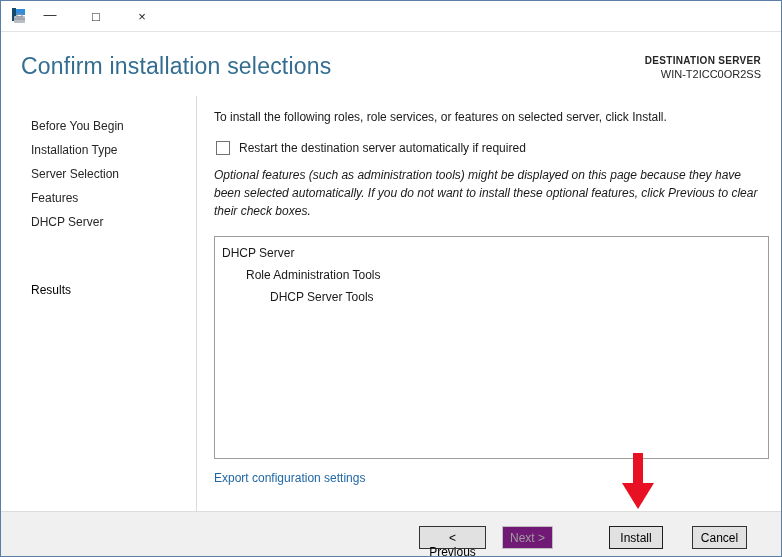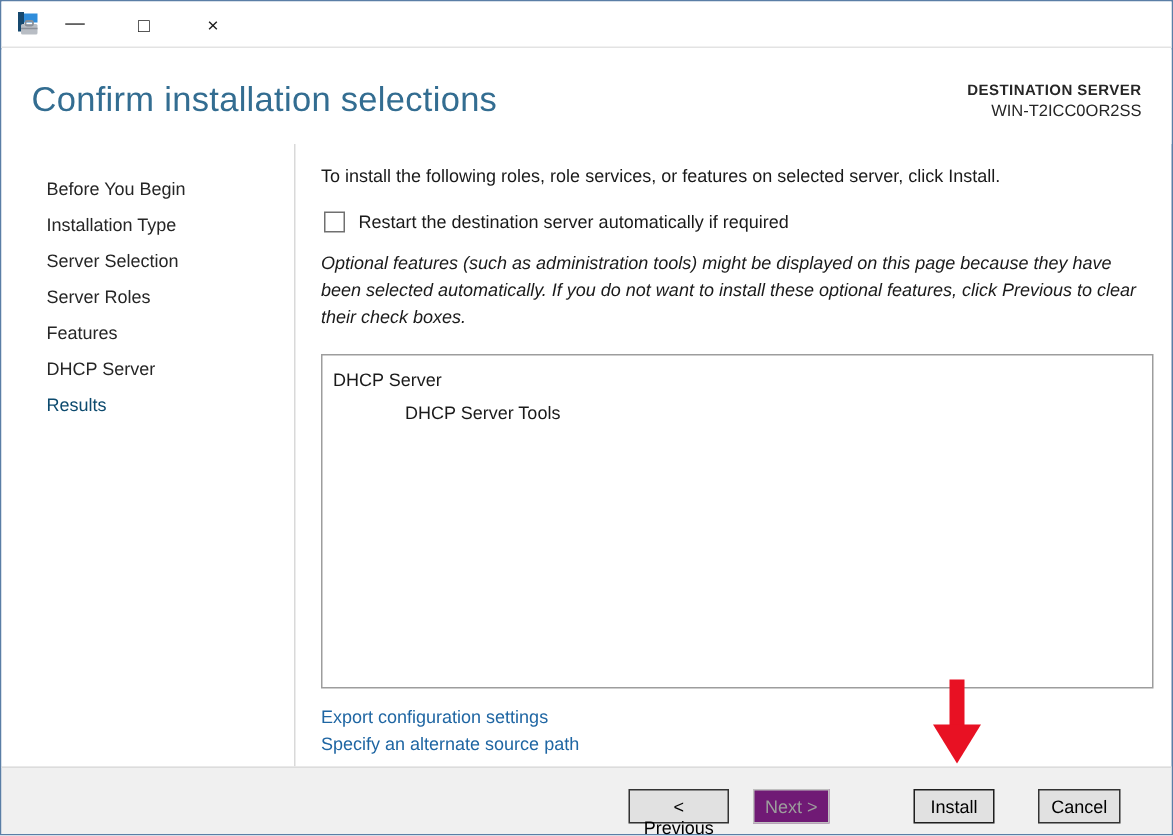--- a/index.html
+++ b/index.html
@@ -42,21 +42,21 @@
   
   .sidebar {
     position:absolute; top:95px; left:0; width:196px; bottom:45px;
     border-right:1px solid #d9d9d9; background:#ffffff; padding-top:18px;
   }
   .nav-item {
     height:24px; line-height:24px; margin-left:20px; width:173px;
     padding-left:10px; font-size:12px; color:#262626; cursor:default;
   }
   .nav-item.selected { background:#1c80d4; color:#ffffff; }
-  .nav-item.disabled { color:#0c4a6e; }
+  .nav-item.disabled { color:#000000;margin-top:44px; }
   
   .content { position:absolute; left:213px; top:95px; width:555px; }
   .intro { font-size:12px; line-height:16px; margin-top:13px; color:#1a1a1a; }
   .checkbox-row { display:flex; align-items:center; margin-top:15px; height:16px; }
   .checkbox {
     width:14px; height:14px; border:1px solid #707070; background:#ffffff;
     flex:0 0 auto; margin-left:2px;
   }
   .checkbox-label { font-size:12px; margin-left:9px; color:#1a1a1a; }
   .note { font-size:12px; line-height:18px; margin-top:10px; color:#1a1a1a; width:555px;font-style:italic; }
@@ -127,44 +127,43 @@
     <div class="dest-block">
       <div class="dest-label">DESTINATION SERVER</div>
       <div class="dest-server">WIN-T2ICC0OR2SS</div>
     </div>
   </div>
 
   <div class="sidebar">
     <div class="nav-item">Before You Begin</div>
     <div class="nav-item">Installation Type</div>
     <div class="nav-item">Server Selection</div>
-    <div class="nav-item">Server Roles</div>
     <div class="nav-item">Features</div>
     <div class="nav-item">DHCP Server</div>
     <div class="nav-item disabled">Results</div>
   </div>
 
   <div class="content">
     <div class="intro">To install the following roles, role services, or features on selected server, click Install.</div>
 
     <div class="checkbox-row">
       <span class="checkbox"></span>
       <span class="checkbox-label">Restart the destination server automatically if required</span>
     </div>
 
     <div class="note">Optional features (such as administration tools) might be displayed on this page because they have been selected automatically. If you do not want to install these optional features, click Previous to clear their check boxes.</div>
 
     <div class="listbox">
       <div class="list-item ind-0">DHCP Server</div>
+      <div class="list-item ind-1">Role Administration Tools</div>
       <div class="list-item ind-2">DHCP Server Tools</div>
     </div>
 
     <div class="links">
       <a class="link">Export configuration settings</a>
-      <a class="link">Specify an alternate source path</a>
     </div>
   </div>
 
   <div class="footer">
     <button class="btn btn-previous">&lt; Previous</button>
     <button class="btn btn-next">Next &gt;</button>
     <button class="btn btn-install">Install</button>
     <button class="btn btn-cancel">Cancel</button>
   </div>
 

